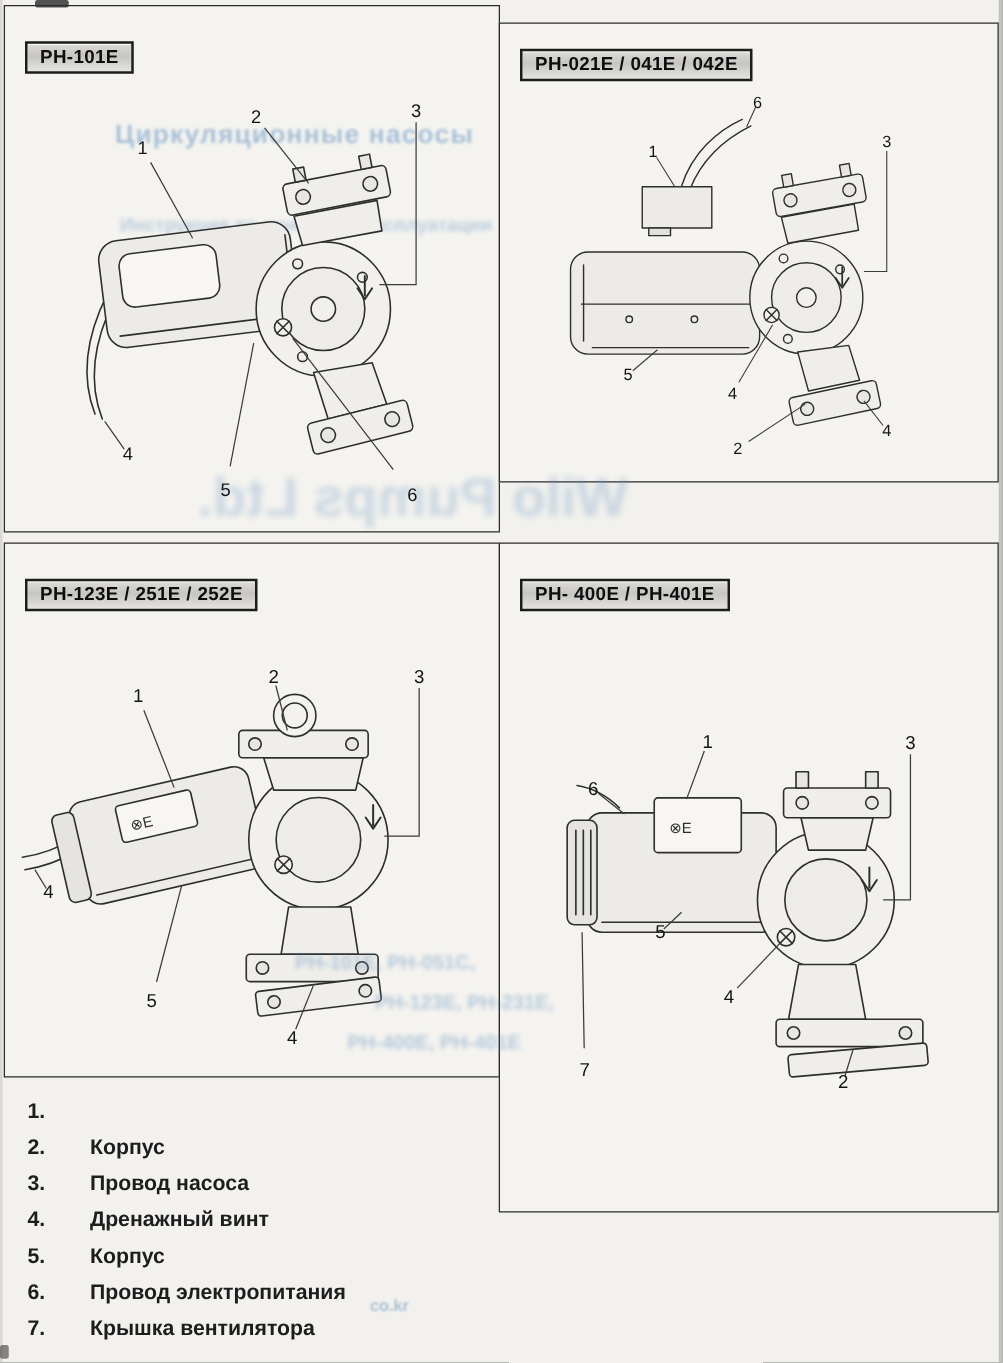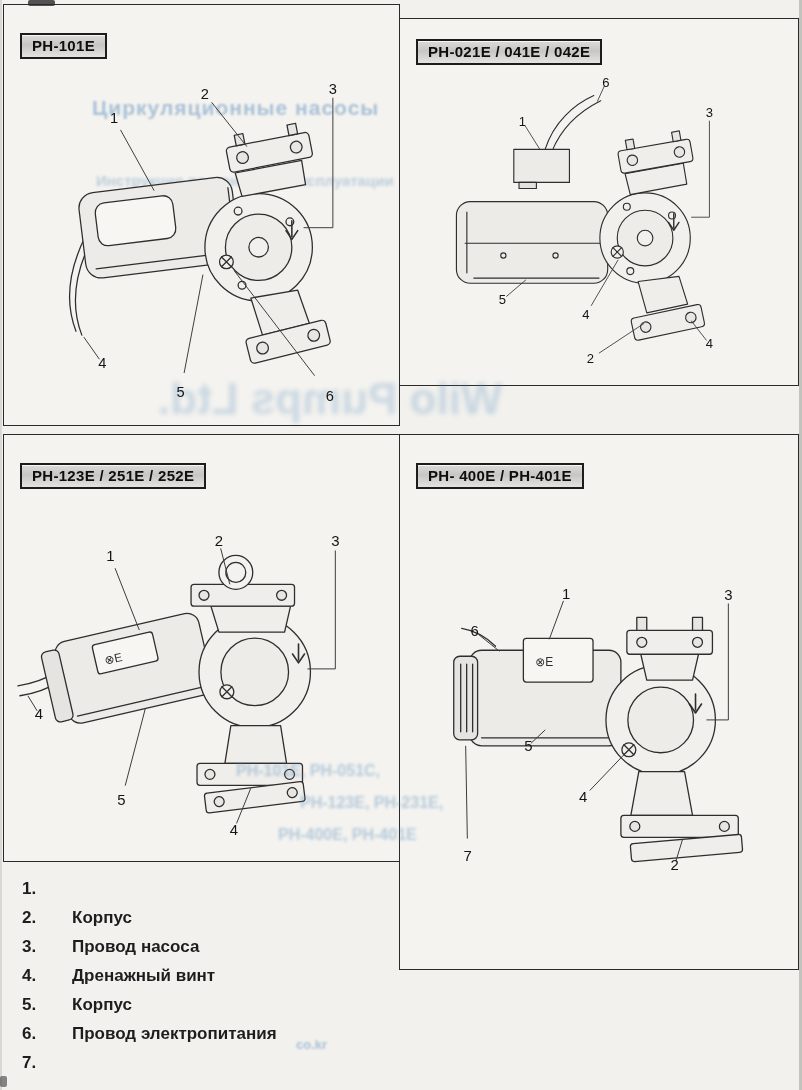--- a/index.html
+++ b/index.html
@@ -378,20 +378,21 @@
     <div class="legend-row">
       <span class="legend-num">5.</span>
       <span class="legend-text">Корпус</span>
     </div>
     <div class="legend-row">
       <span class="legend-num">6.</span>
       <span class="legend-text">Провод электропитания</span>
     </div>
     <div class="legend-row">
       <span class="legend-num">7.</span>
+      <span class="legend-text">Крышка вентилятора</span>
     </div>
   </div>
 
   <div class="smudge-top"></div>
   <div class="edge-right"></div>
   <div class="edge-left"></div>
   <div class="corner-bl"></div>
 
 </div>
 

